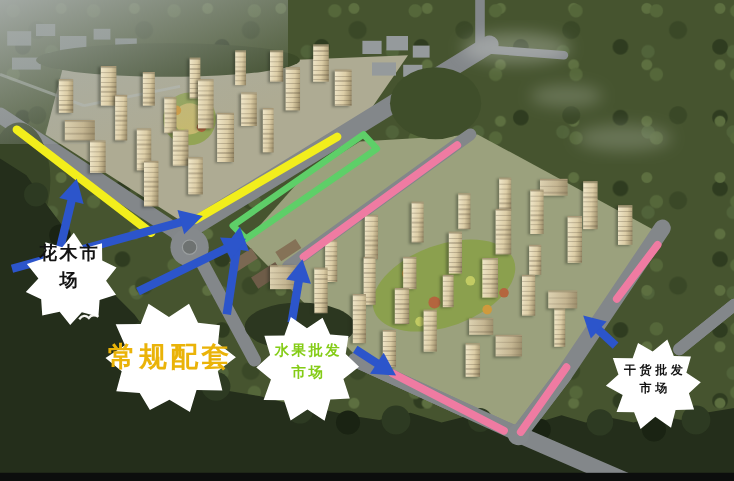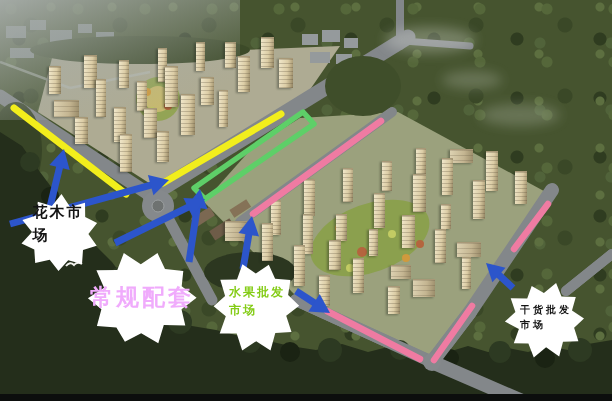--- a/index.html
+++ b/index.html
@@ -31,21 +31,21 @@
     box-shadow:-2px 1px 2px rgba(35,40,28,.38);
   }
   .t.low{
     background-image:
       repeating-linear-gradient(180deg, rgba(88,76,56,.22) 0 1px, rgba(255,255,255,0) 1px 5px),
       linear-gradient(95deg,#ddd2b2 0%,#c4b591 60%,#9a8c6a 100%);
   }
   .callout-text{
     position:absolute;transform:translate(-50%,-50%);
     font-weight:bold;color:#141414;white-space:pre-line;
-    line-height:1.5;text-align:left;
+    line-height:1.5;text-align:center;
   }
   .bottom-strip{
     position:absolute;left:0;right:0;bottom:0;height:7px;background:#0c0e0d;
   }
 </style>
 </head>
 <body>
 
 <div id="stage">
 
@@ -270,20 +270,20 @@
 
   <svg id="bursts" class="layer" width="612" height="401" viewBox="0 0 612 401">
       <polygon points="58.5,270.9 49.7,259.7 35.2,263.0 34.3,249.4 21.5,243.4 32.0,232.0 22.4,220.0 36.3,215.4 37.8,201.8 51.9,206.1 61.5,194.0 70.1,206.9 85.0,202.8 85.2,217.0 97.1,223.0 88.4,234.0 96.7,245.7 83.0,250.1 82.0,264.0 68.2,260.3" fill="#ffffff"></polygon>
       <polygon points="158.3,343.3 141.2,333.2 124.9,341.7 116.4,327.6 96.9,326.1 101.4,309.3 87.9,298.3 104.1,287.8 96.4,270.3 117.3,270.1 123.8,253.1 140.8,264.2 157.5,253.1 165.0,269.0 183.3,271.1 181.7,286.3 196.6,297.7 181.5,309.2 185.3,325.5 163.8,324.9" fill="#ffffff"></polygon>
       <polygon points="242.2,350.4 236.7,333.5 219.7,333.4 225.8,316.3 213.6,306.3 225.1,295.9 220.3,279.8 237.0,279.6 242.4,264.2 255.8,273.5 268.8,264.8 275.1,278.7 290.4,280.1 288.1,295.1 299.2,305.7 286.2,315.8 291.5,332.0 275.3,332.9 270.5,350.6 256.2,341.2" fill="#ffffff"></polygon>
       <polygon points="559.2,356.5 546.1,347.2 533.8,357.6 528.4,343.5 513.8,343.3 518.9,329.1 504.9,321.5 515.4,312.1 510.7,298.3 527.2,298.5 531.7,285.9 543.9,293.0 556.1,282.9 561.5,296.6 575.8,297.1 572.0,310.6 584.0,318.6 574.1,327.8 578.4,341.2 563.0,341.7" fill="#ffffff"></polygon>
     </svg>
 
   <div class="callout-text" id="ct0" style="left: 58px; top: 223px; font-size: 15px; letter-spacing: 2px; color: rgb(20, 20, 20);">花木市
 场</div>
-  <div class="callout-text" id="ct1" style="left: 142px; top: 297px; font-size: 23px; letter-spacing: 3px; color: #f0abfc;">常规配套</div>
+  <div class="callout-text" id="ct1" style="left: 142px; top: 297px; font-size: 23px; letter-spacing: 3px; color: #eab308;">常规配套</div>
   <div class="callout-text" id="ct2" style="left: 257px; top: 301px; font-size: 12px; letter-spacing: 2px; color: #84cc16;">水果批发
 市场</div>
   <div class="callout-text" id="ct3" style="left: 546px; top: 317px; font-size: 10px; letter-spacing: 3px; color: rgb(20, 20, 20);">干货批发
 市场</div>
 
   <div class="bottom-strip"></div>
 </div>
 
 </body></html>

